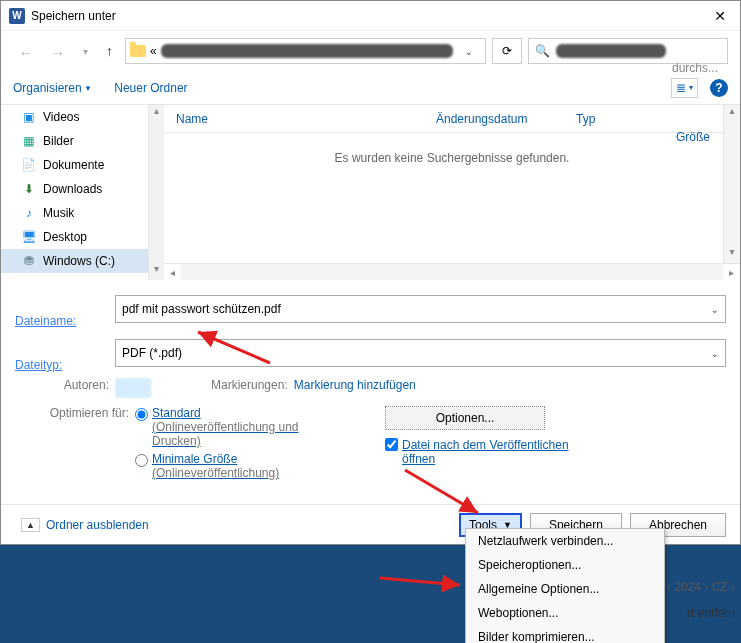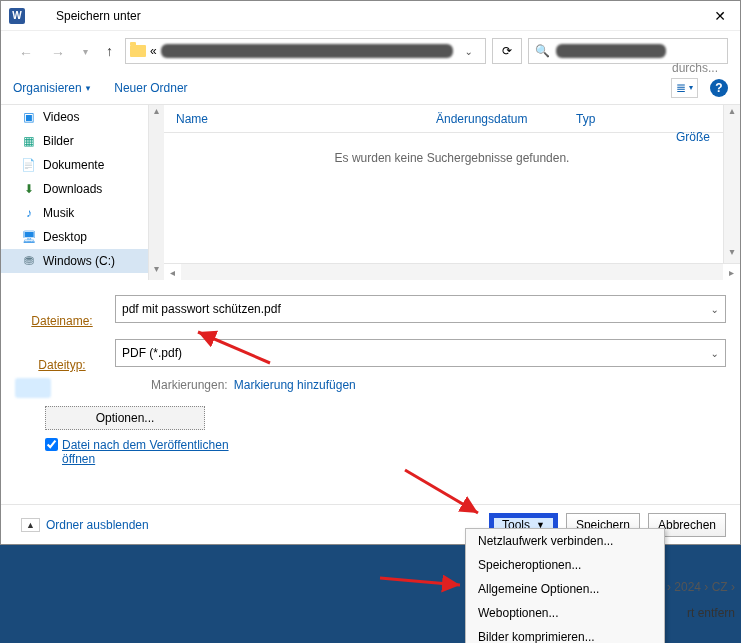--- a/index.html
+++ b/index.html
@@ -1,20 +1,20 @@
 <!DOCTYPE html>
 <html><head>
 <meta charset="utf-8">
 <style>
   * { box-sizing: border-box; margin: 0; padding: 0; font-family: "Segoe UI", Tahoma, sans-serif; font-size: 12px; }
   body { background: #1a4a7a; width: 741px; height: 643px; position: relative; overflow: hidden; }
   .dialog { position: absolute; left: 0; top: 0; width: 741px; height: 545px; background: #fff; border: 1px solid #888; }
   .titlebar { height: 30px; background: #fff; display: flex; align-items: center; padding: 0 8px; border-bottom: 1px solid #eee; }
   .titlebar .app-icon { width: 16px; height: 16px; background: #2b579a; color: #fff; display: flex; align-items: center; justify-content: center; font-size: 10px; font-weight: bold; border-radius: 2px; margin-right: 6px; }
-  .titlebar .title { flex: 1; margin-left: 25px; }
+  .titlebar .title { flex: 1; }
   .titlebar .close { font-size: 14px; padding: 0 6px; cursor: pointer; }
   .navbar { height: 40px; display: flex; align-items: center; padding: 0 12px; gap: 6px; }
   .nav-arrow { color: #aaa; font-size: 14px; padding: 4px 6px; }
   .nav-arrow.enabled { color: #333; }
   .addressbar { flex: 1; height: 26px; border: 1px solid #ccc; display: flex; align-items: center; padding: 0 4px; gap: 4px; }
   .folder-icon { width: 16px; height: 12px; background: #ffd86b; border-radius: 1px; position: relative; }
   .folder-icon::before { content: ""; position: absolute; top: -3px; left: 0; width: 6px; height: 3px; background: #ffd86b; border-radius: 1px 1px 0 0; }
   .redacted { background: #555; height: 14px; flex: 1; border-radius: 6px; filter: blur(1px); }
   .addr-chevron { color: #555; font-size: 10px; padding: 0 8px; }
   .refresh { width: 30px; height: 26px; border: 1px solid #ccc; display: flex; align-items: center; justify-content: center; }
@@ -52,21 +52,21 @@
   .hscroll .tr { width: 17px; text-align:center; color:#888; font-size:10px; }
   .hscroll .track { flex:1; background:#f4f4f4; height:100%; }
   .vscroll { position:absolute; right:0; top:0; width:17px; height:158px; background:#f4f4f4; border-left:1px solid #e5e5e5; display:flex; flex-direction:column;}
   .vscroll .tr { height:17px; text-align:center; color:#888; font-size:10px;}
   .vscroll .track { flex:1;}
   .sidescroll { width: 15px; background: #f2f2f2; display:flex; flex-direction:column;}
   .sidescroll .tr { height:17px; text-align:center; color:#888; font-size:10px;}
   .sidescroll .track{flex:1;}
   .form { padding: 10px 14px 10px 14px; }
   .form-row { display: flex; align-items: center; margin-bottom: 6px; }
-  .form-row .lbl { width: 100px; text-align: center; padding-right: 6px; color: #a16207; text-decoration: underline; margin-top: 24px; }
+  .form-row .lbl { width: 100px; text-align: left; padding-right: 6px; color: #3b82f6; text-decoration: underline; margin-top: 24px; }
   .form-row .inpwrap { flex: 1; height: 28px; border: 1px solid #aaa; display: flex; align-items: center; padding: 0 6px; justify-content: space-between; }
   .form-row .inpwrap.sel { background: #fff; }
   .form-row .inpwrap .chev { color: #555; font-size: 10px; }
   .meta-row { display: flex; margin-top: 6px; }
   .meta-row .lbl { width: 100px; text-align: right; padding-right: 6px; color: #777; }
   .meta-row .link { color: #0a5eb0; }
   .authbox { width: 36px; height: 20px; background: #d6ecff; border-radius: 3px; filter: blur(1px); }
   .optwrap { display: flex; margin-top: 8px; }
   .optleft { width: 340px; display: flex; }
   .optleft .lbl { width: 120px; text-align: right; padding-right: 6px; color: #777; }
@@ -76,22 +76,22 @@
   .radiorow label { color: #0a5eb0; text-decoration: underline; }
   .radiorow .sub { color: #777; text-decoration: none; display: block; }
   .optright { flex: 1; }
   .opt-btn { display: block; margin: 0 0 8px 30px; width: 160px; height: 24px; border: 1px dotted #888; background: #f3f3f3; text-align: center; line-height: 22px; }
   .chkrow { display: flex; align-items: flex-start; gap: 4px; margin-left: 30px; max-width: 200px; }
   .chkrow label { color: #0a5eb0; text-decoration: underline; }
   .footer { position: absolute; bottom: 0; left: 0; right: 0; height: 40px; border-top: 1px solid #e5e5e5; display: flex; align-items: center; padding: 0 14px; }
   .footer .hide { color: #0a5eb0; display: flex; align-items: center; gap: 6px; padding-left: 6px; }
   .footer .hide::before { content: "▲"; border: 1px solid #ccc; padding: 1px 4px; color: #333; font-size: 9px; }
   .footer .btns { margin-left: auto; display: flex; gap: 8px; }
-  .btn { height: 24px; border: 1px solid #aaa; background: linear-gradient(#fff,#f0f0f0); padding: 0 9px; display: flex; align-items: center; justify-content: center; }
-  .btn.tools { background: #d6e9ff; border: 5px solid #1d4ed8; gap: 6px; padding: 0 8px; margin-left: 8px; }
+  .btn { height: 24px; border: 1px solid #aaa; background: linear-gradient(#fff,#f0f0f0); padding: 0 18px; display: flex; align-items: center; justify-content: center; }
+  .btn.tools { background: #d6e9ff; border: 2px solid #1d4ed8; gap: 6px; padding: 0 8px; margin-left: 8px; }
   .btn.tools .chev { font-size: 9px; }
   .menu { position: absolute; left: 465px; top: 528px; width: 200px; background: #f8f8f8; border: 1px solid #bbb; box-shadow: 2px 2px 4px rgba(0,0,0,.2); }
   .menu-item { height: 24px; display: flex; align-items: center; padding: 0 12px; }
   .arrow-red { position: absolute; pointer-events: none; }
   .arrow-red svg { overflow: visible; }
   .backtext { position: absolute; right: 6px; color: #333; }
   .backbread { top: 580px; font-size: 12px; color: #555; }
   .backtext2 { top: 606px; }
 </style>
 </head>
@@ -205,25 +205,39 @@
       </div>
     </div>
     <div class="form-row">
       <div class="lbl">Dateityp:</div>
       <div class="inpwrap sel">
         <span>PDF (*.pdf)</span>
         <span class="chev">⌄</span>
       </div>
     </div>
     <div class="meta-row">
+      <div class="lbl">Autoren:</div>
       <div class="authbox"></div>
-      <div class="lbl" style="width:auto; margin-left:100px;">Markierungen:</div>
+      <div class="lbl" style="width:auto; margin-left:60px;">Markierungen:</div>
       <div class="link">Markierung hinzufügen</div>
     </div>
     <div class="optwrap">
+      <div class="optleft">
+        <div class="lbl">Optimieren für:</div>
+        <div class="radios">
+          <div class="radiorow">
+            <input type="radio" checked="" style="">
+            <label><span>Standard</span><span class="sub">(Onlineveröffentlichung und Drucken)</span></label>
+          </div>
+          <div class="radiorow">
+            <input type="radio" style="">
+            <label><span>Minimale Größe</span><span class="sub">(Onlineveröffentlichung)</span></label>
+          </div>
+        </div>
+      </div>
       <div class="optright">
         <div class="opt-btn">Optionen...</div>
         <div class="chkrow">
           <input type="checkbox" checked="" style="">
           <label>Datei nach dem Veröffentlichen öffnen</label>
         </div>
       </div>
     </div>
   </div>
 

